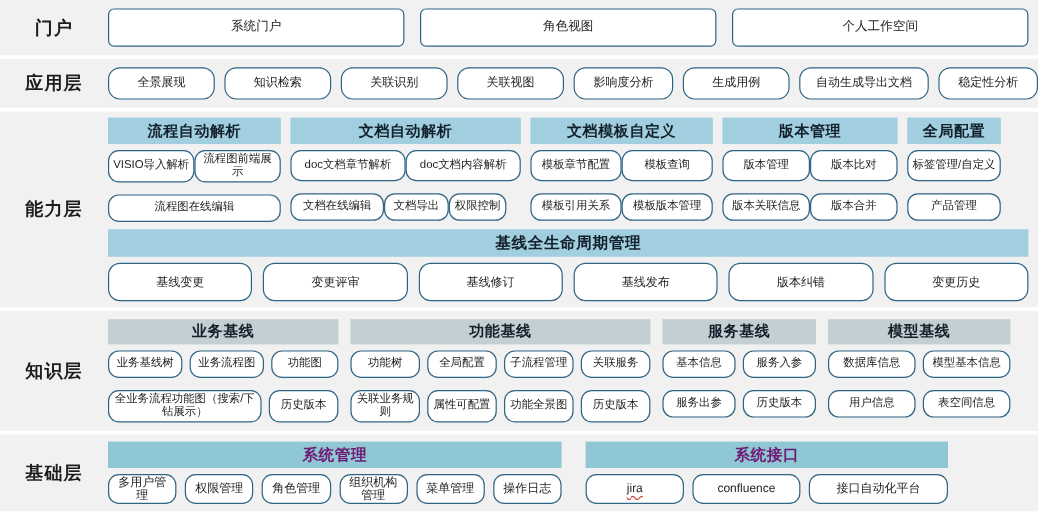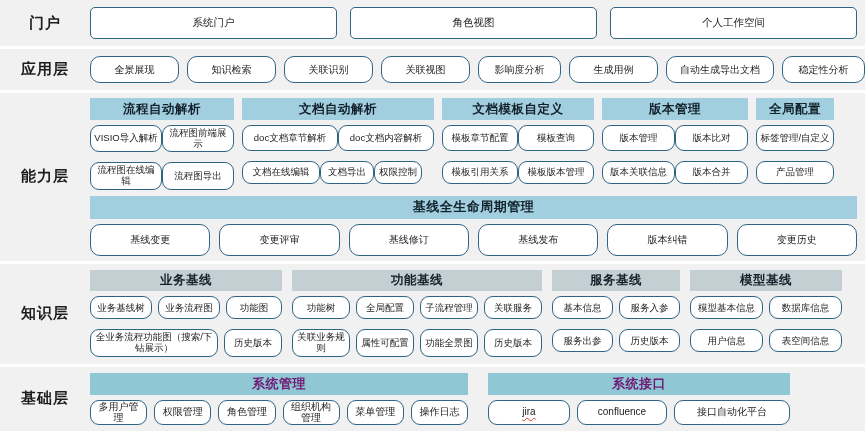--- a/index.html
+++ b/index.html
@@ -114,21 +114,20 @@
 
         <div class="cap-group" style="width:144px">
           <div class="grp-head">流程自动解析</div>
           <div class="grp-rows">
             <div class="row">
               <div class="pill tall">VISIO导入解析</div>
               <div class="pill tall">流程图前端展示</div>
             </div>
             <div class="row">
               <div class="pill">流程图在线编辑</div>
-              <div class="pill">流程图导出</div>
             </div>
           </div>
         </div>
 
         <div class="cap-group" style="width:192px">
           <div class="grp-head">文档自动解析</div>
           <div class="grp-rows">
             <div class="row">
               <div class="pill tall">doc文档章节解析</div>
               <div class="pill tall">doc文档内容解析</div>
@@ -247,22 +246,22 @@
               <div class="pill">服务出参</div>
               <div class="pill">历史版本</div>
             </div>
           </div>
         </div>
 
         <div class="cap-group" style="width:152px">
           <div class="grp-head">模型基线</div>
           <div class="grp-rows">
             <div class="row">
+              <div class="pill">数据库信息</div>
               <div class="pill">模型基本信息</div>
-              <div class="pill">数据库信息</div>
             </div>
             <div class="row">
               <div class="pill">用户信息</div>
               <div class="pill">表空间信息</div>
             </div>
           </div>
         </div>
 
       </div>
     </div>

